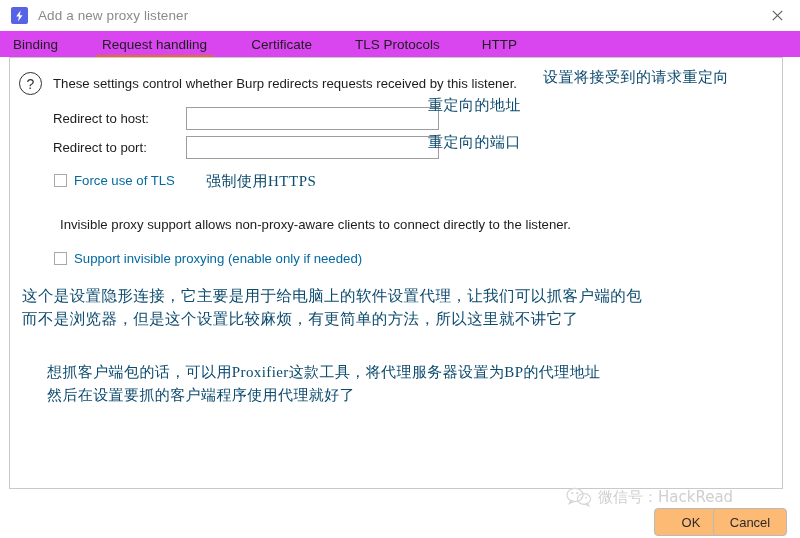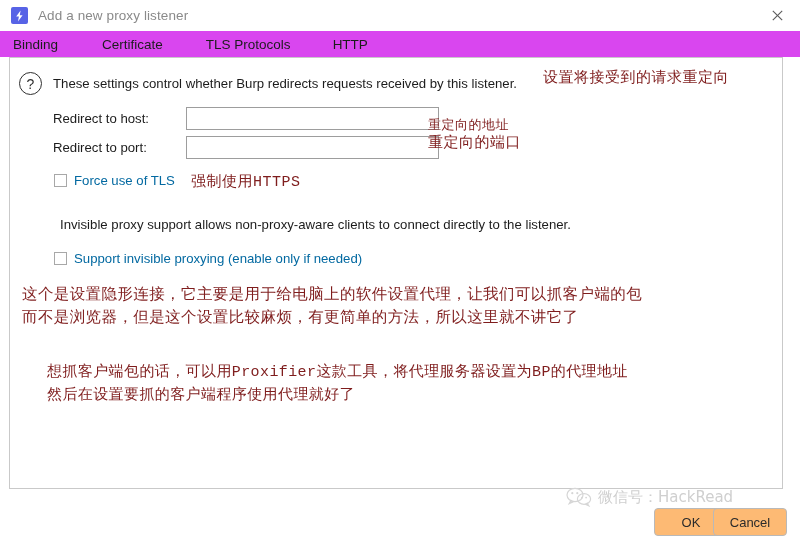--- a/index.html
+++ b/index.html
@@ -166,41 +166,41 @@
     position: absolute;
     left: 50px; top: 159px;
     font-size: 13.2px;
     color: #1c1c1c;
     white-space: nowrap;
   }
 
   
   .annot {
     position: absolute;
-    color: #7f1d1d;
+    color: #0c4a6e;
     white-space: pre;
-    font-family: Liberation Mono, monospace;
+    font-family: Liberation Serif, serif;
   }
   #annot-header {
     left: 543px; top: 68px;
     font-size: 15px;
     letter-spacing: .5px;
   }
   #annot-host {
-    left: 428px; top: 116px;
-    font-size: 13px;
+    left: 428px; top: 96px;
+    font-size: 15px;
     letter-spacing: .5px;
   }
   #annot-port {
     left: 428px; top: 133px;
     font-size: 15px;
     letter-spacing: .5px;
   }
   #annot-tls {
-    left: 191px; top: 172px;
+    left: 206px; top: 172px;
     font-size: 15px;
     letter-spacing: .5px;
     text-align: center;
   }
   #annot-block1 {
     left: 22px; top: 284px;
     font-size: 15.5px;
     line-height: 23px;
     letter-spacing: .4px;
   }
@@ -266,20 +266,24 @@
     <svg width="11" height="11" viewBox="0 0 11 11" aria-hidden="true">
       <line x1="0.8" y1="0.8" x2="10.2" y2="10.2" stroke="#5a5a5a" stroke-width="1.1"></line>
       <line x1="10.2" y1="0.8" x2="0.8" y2="10.2" stroke="#5a5a5a" stroke-width="1.1"></line>
     </svg>
   </div>
 </div>
 
 <div id="tabstrip">
   <div class="tab" style="margin-left:13px;">
     <span>Binding</span>
+    <span class="tab-underline"></span>
+  </div>
+  <div class="tab selected" style="margin-left:44px;">
+    <span>Request handling</span>
     <span class="tab-underline"></span>
   </div>
   <div class="tab" style="margin-left:44px;">
     <span>Certificate</span>
     <span class="tab-underline"></span>
   </div>
   <div class="tab" style="margin-left:43px;">
     <span>TLS Protocols</span>
     <span class="tab-underline"></span>
   </div>

